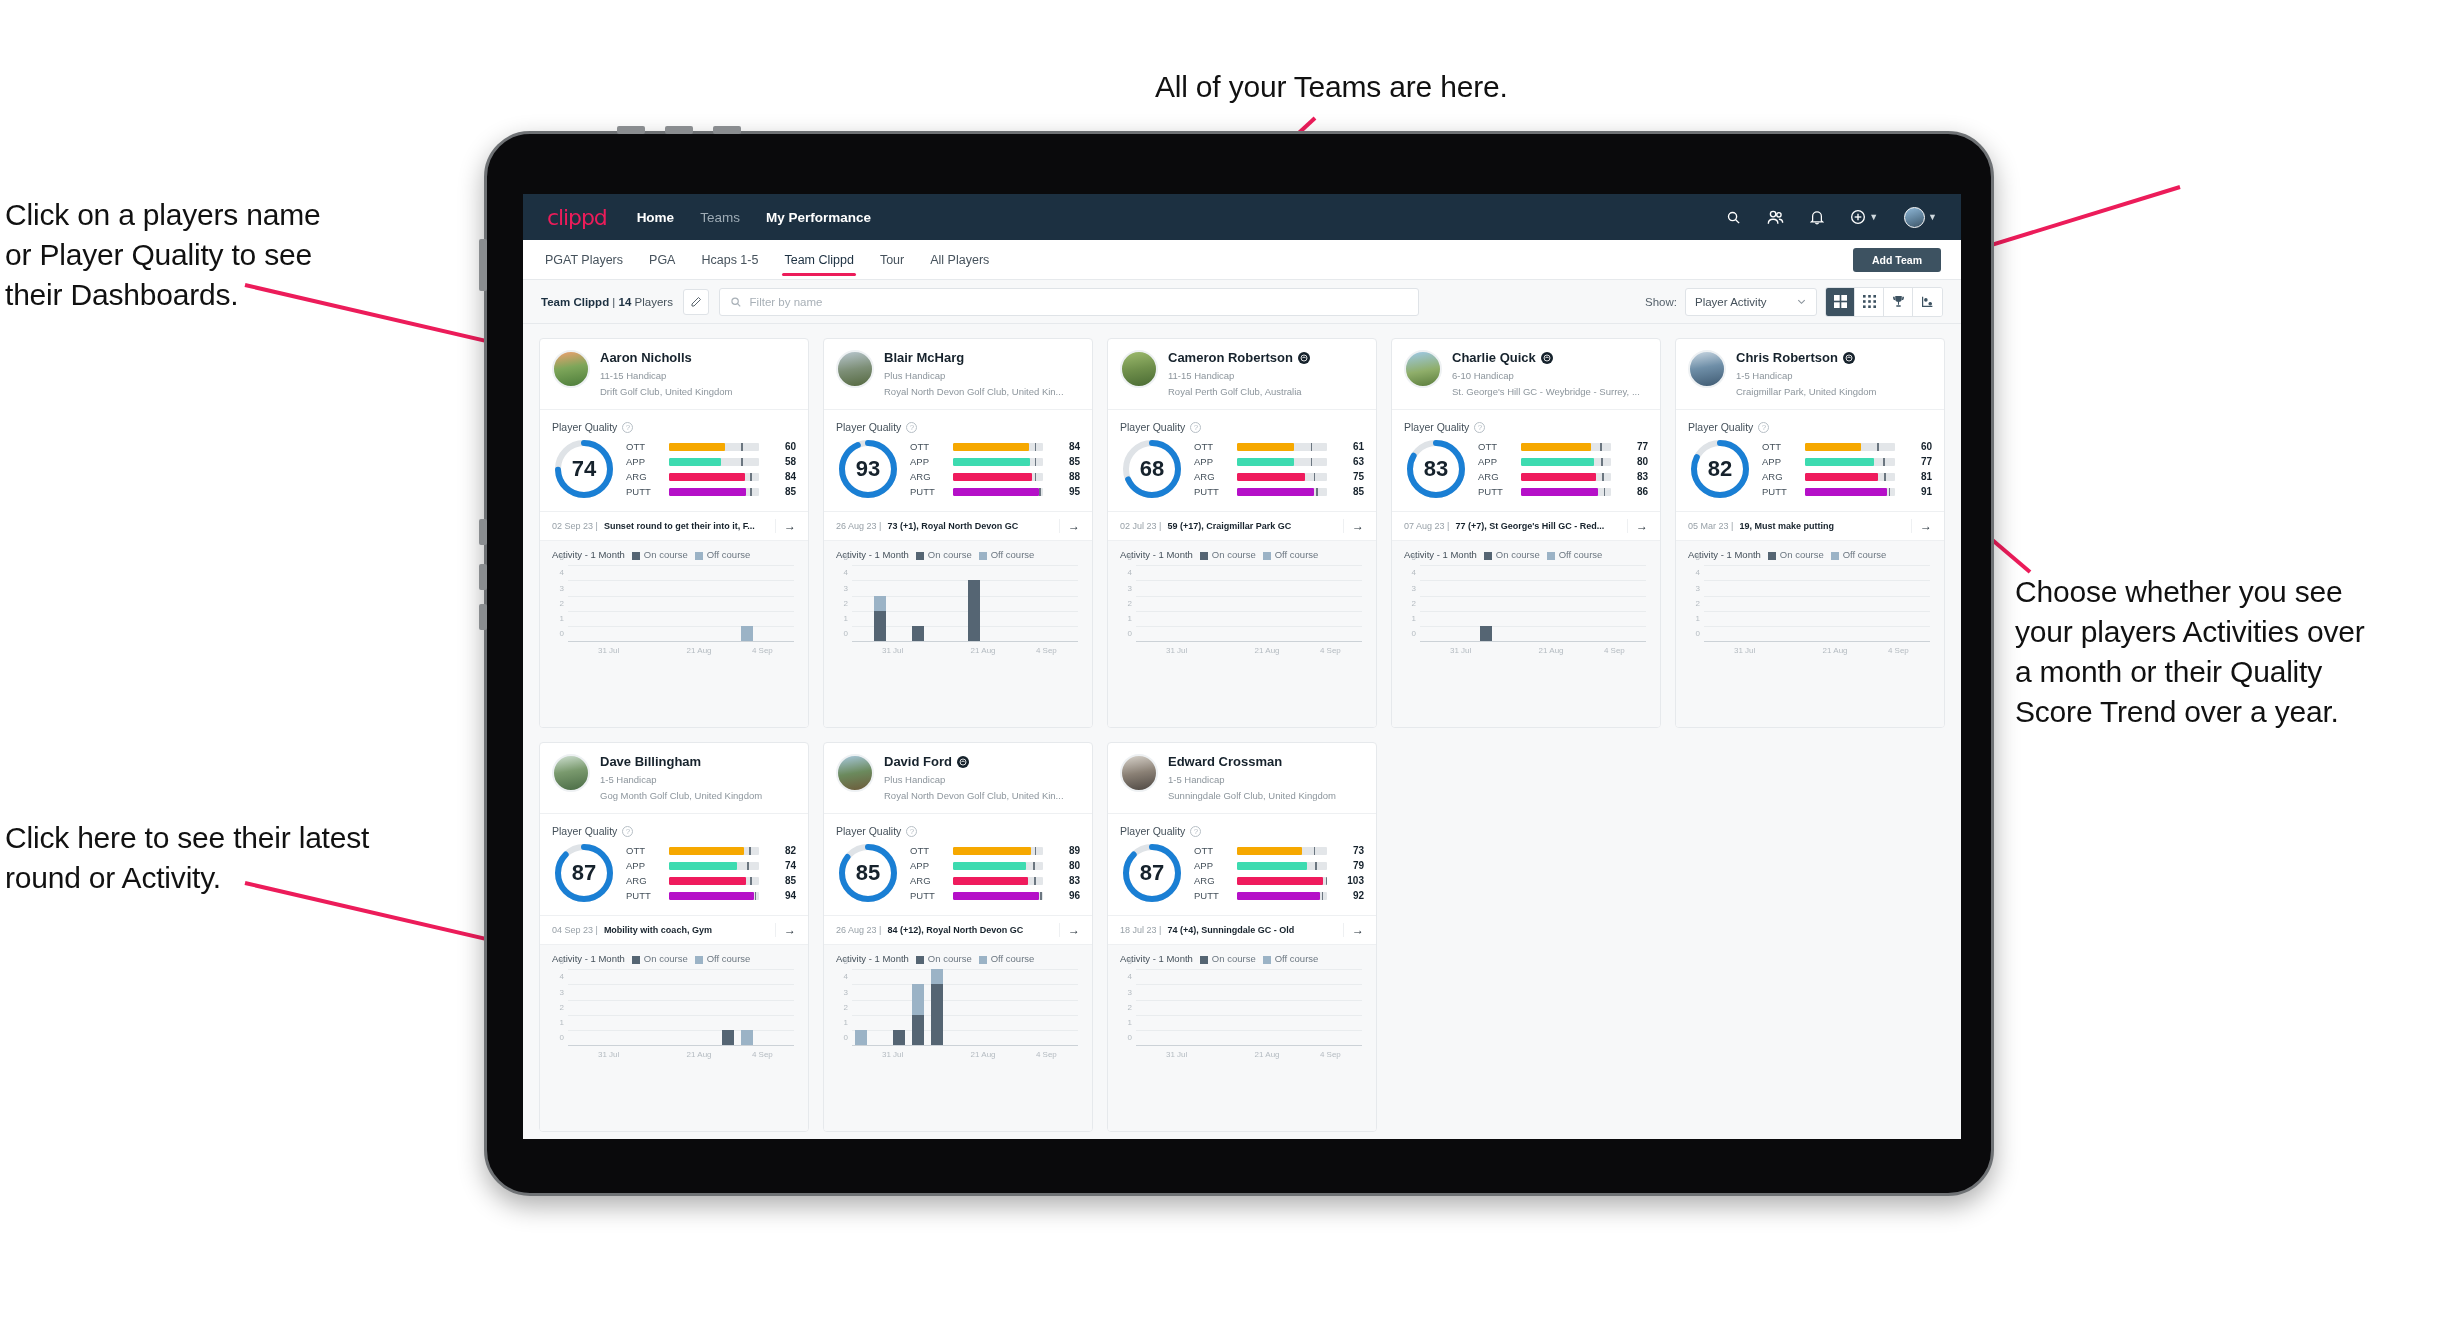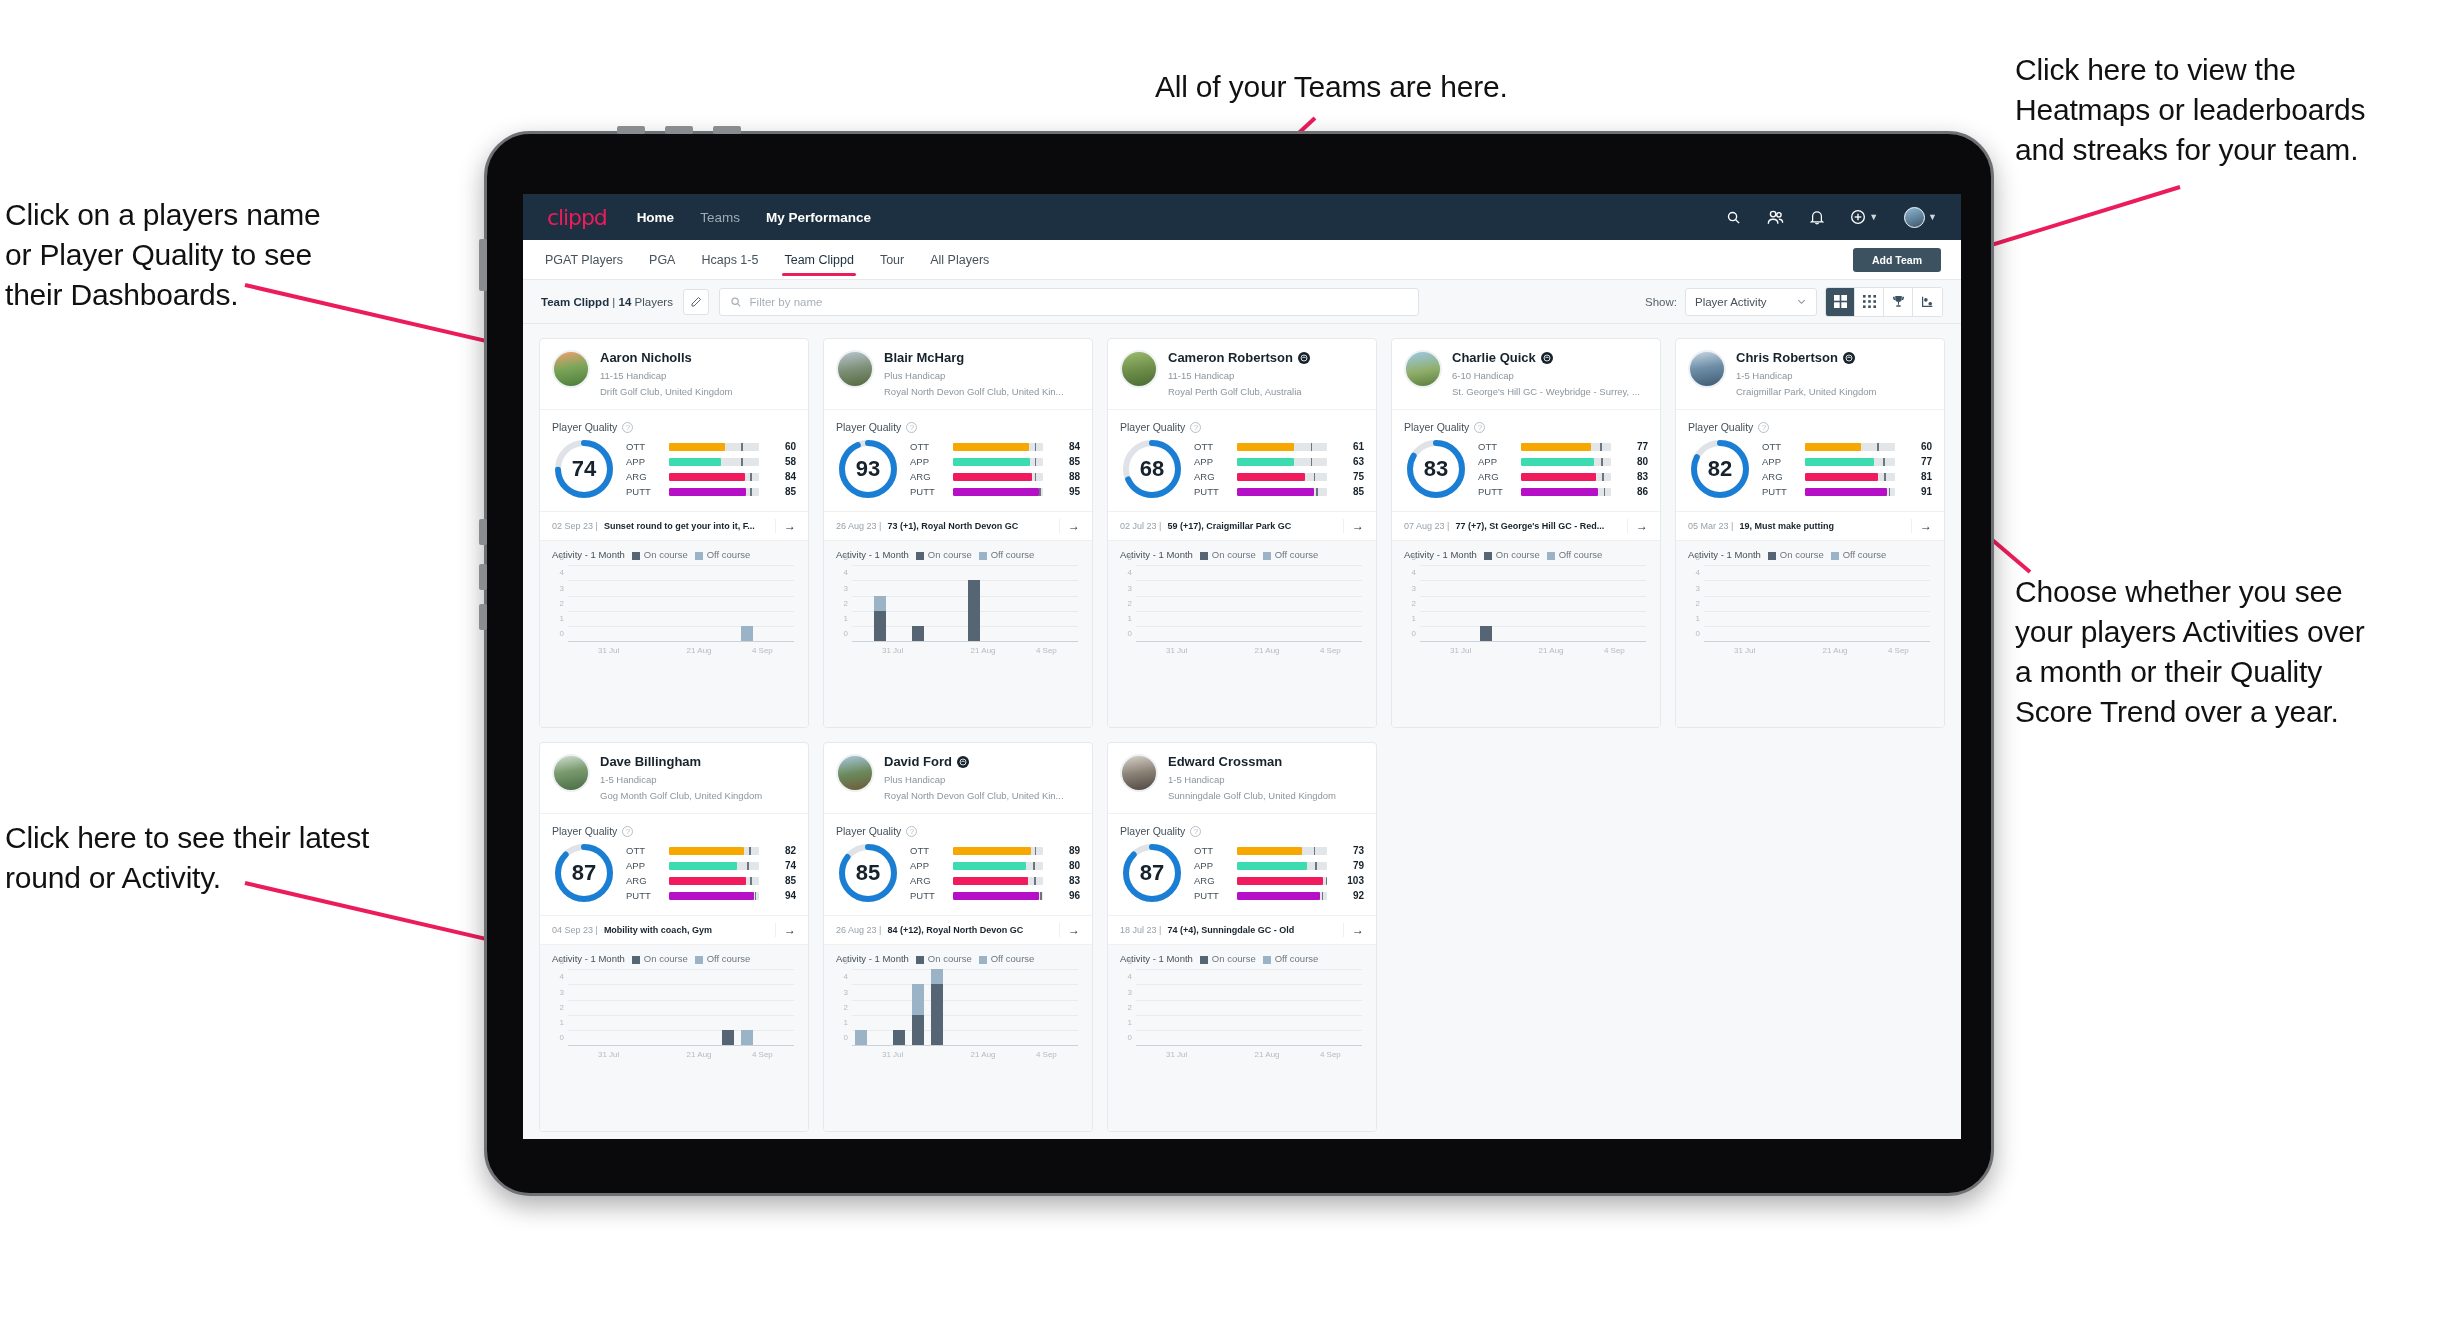--- a/index.html
+++ b/index.html
@@ -189,23 +189,20 @@
   .bseg { width: 100%; }
   .xax { position: absolute; left: 16px; right: 2px; bottom: 0; height: 14px; }
   .xlab { position: absolute; font-size: 8px; color: #b4bbc1; transform: translateX(-50%); top: 2px; }
 </style>
 </head>
 <body>
 
 <div id="root">
 
   <div class="anno" style="left:1155px; top:67px;">All of your Teams are here.</div>
-  <div class="anno" style="left:2015px; top:50px;">Click here to view the
-Heatmaps or leaderboards
-and streaks for your team.</div>
   <div class="anno" style="left:5px; top:195px;">Click on a players name
 or Player Quality to see
 their Dashboards.</div>
   <div class="anno" style="left:2015px; top:572px;">Choose whether you see
 your players Activities over
 a month or their Quality
 Score Trend over a year.</div>
   <div class="anno" style="left:5px; top:818px;">Click here to see their latest
 round or Activity.</div>
 
@@ -433,21 +430,21 @@
                       <span class="m-fill" style="width:85%;background:#b510c8"></span>
                       <span class="m-tick" style="left:90%"></span>
                     </span>
                     <span class="m-val">85</span>
                   </div>
                 </div>
               </div>
             </div>
             <div class="c-round">
               <span class="r-date">02 Sep 23 |</span>
-              <span class="r-txt">Sunset round to get your into it, F...</span>
+              <span class="r-txt">Sunset round to get their into it, F...</span>
               <span class="r-arrow">→</span>
             </div>
             <div class="c-act">
               <div class="act-head">
                 <span>Activity - 1 Month</span>
                 <span class="lg"><i class="sw" style="background:#556573"></i>On course</span>
                 <span class="lg"><i class="sw" style="background:#9bb3c6"></i>Off course</span>
               </div>
               <div class="chart">
                 <div class="yax">

